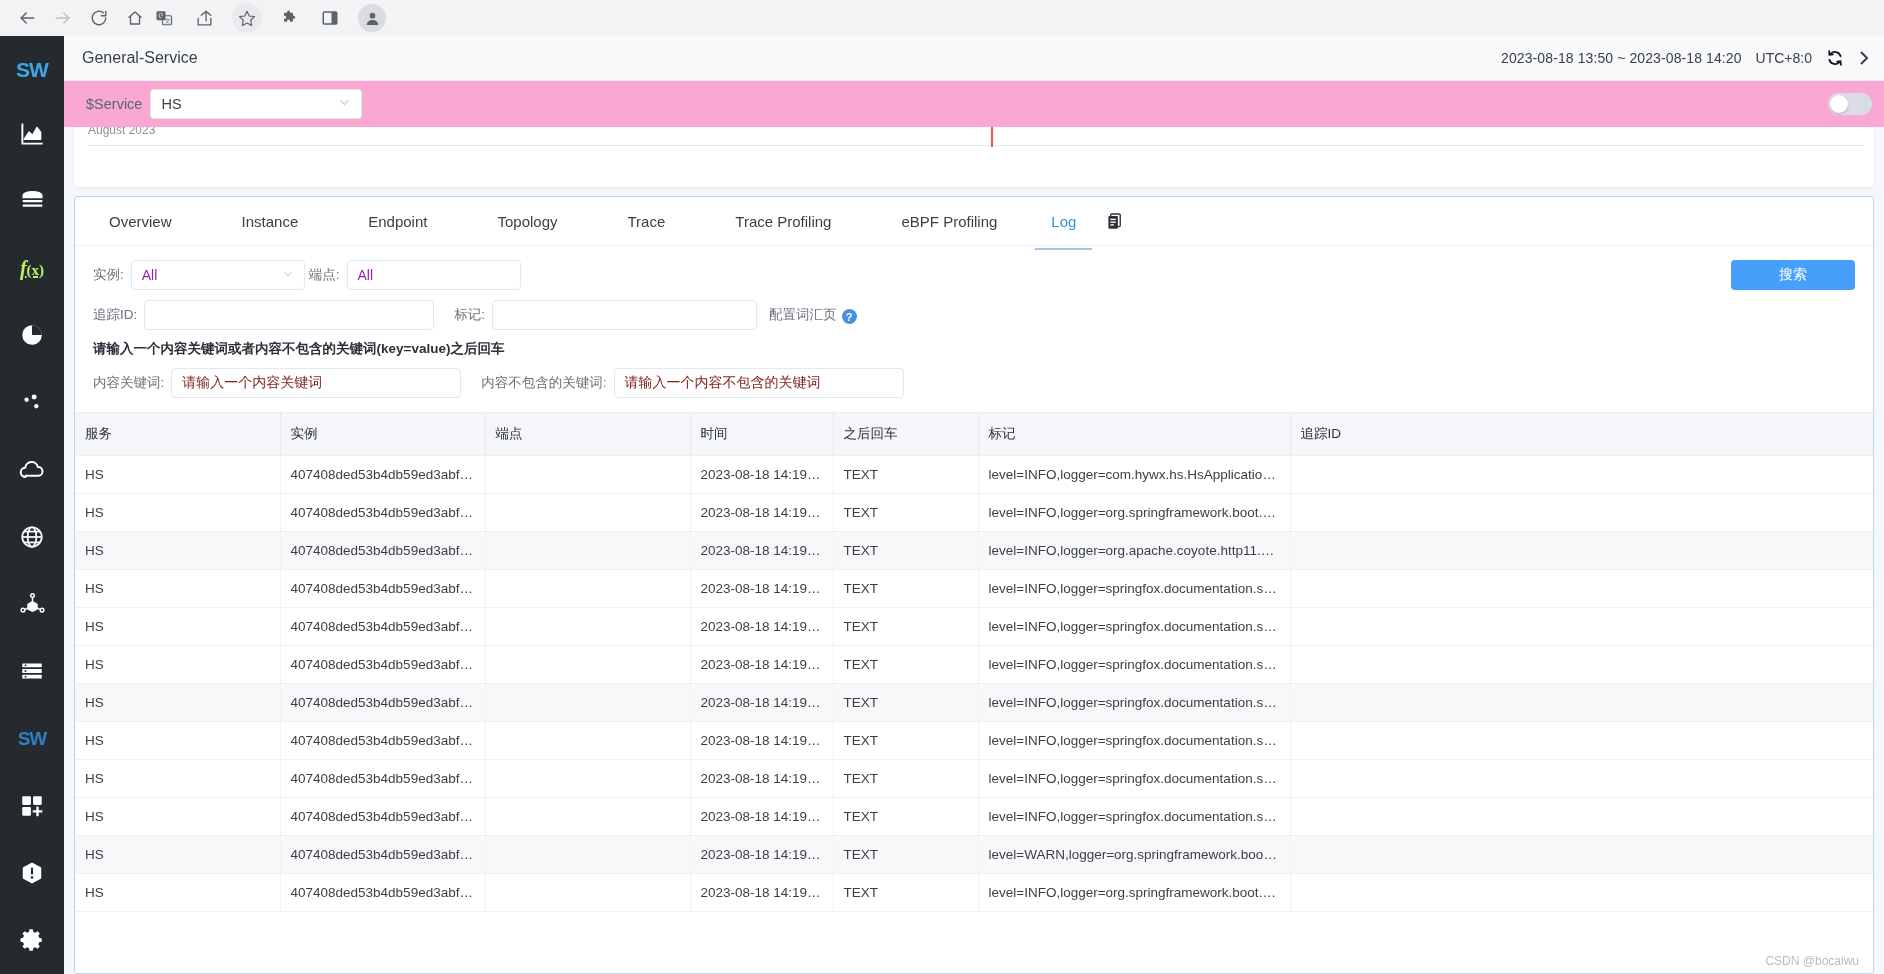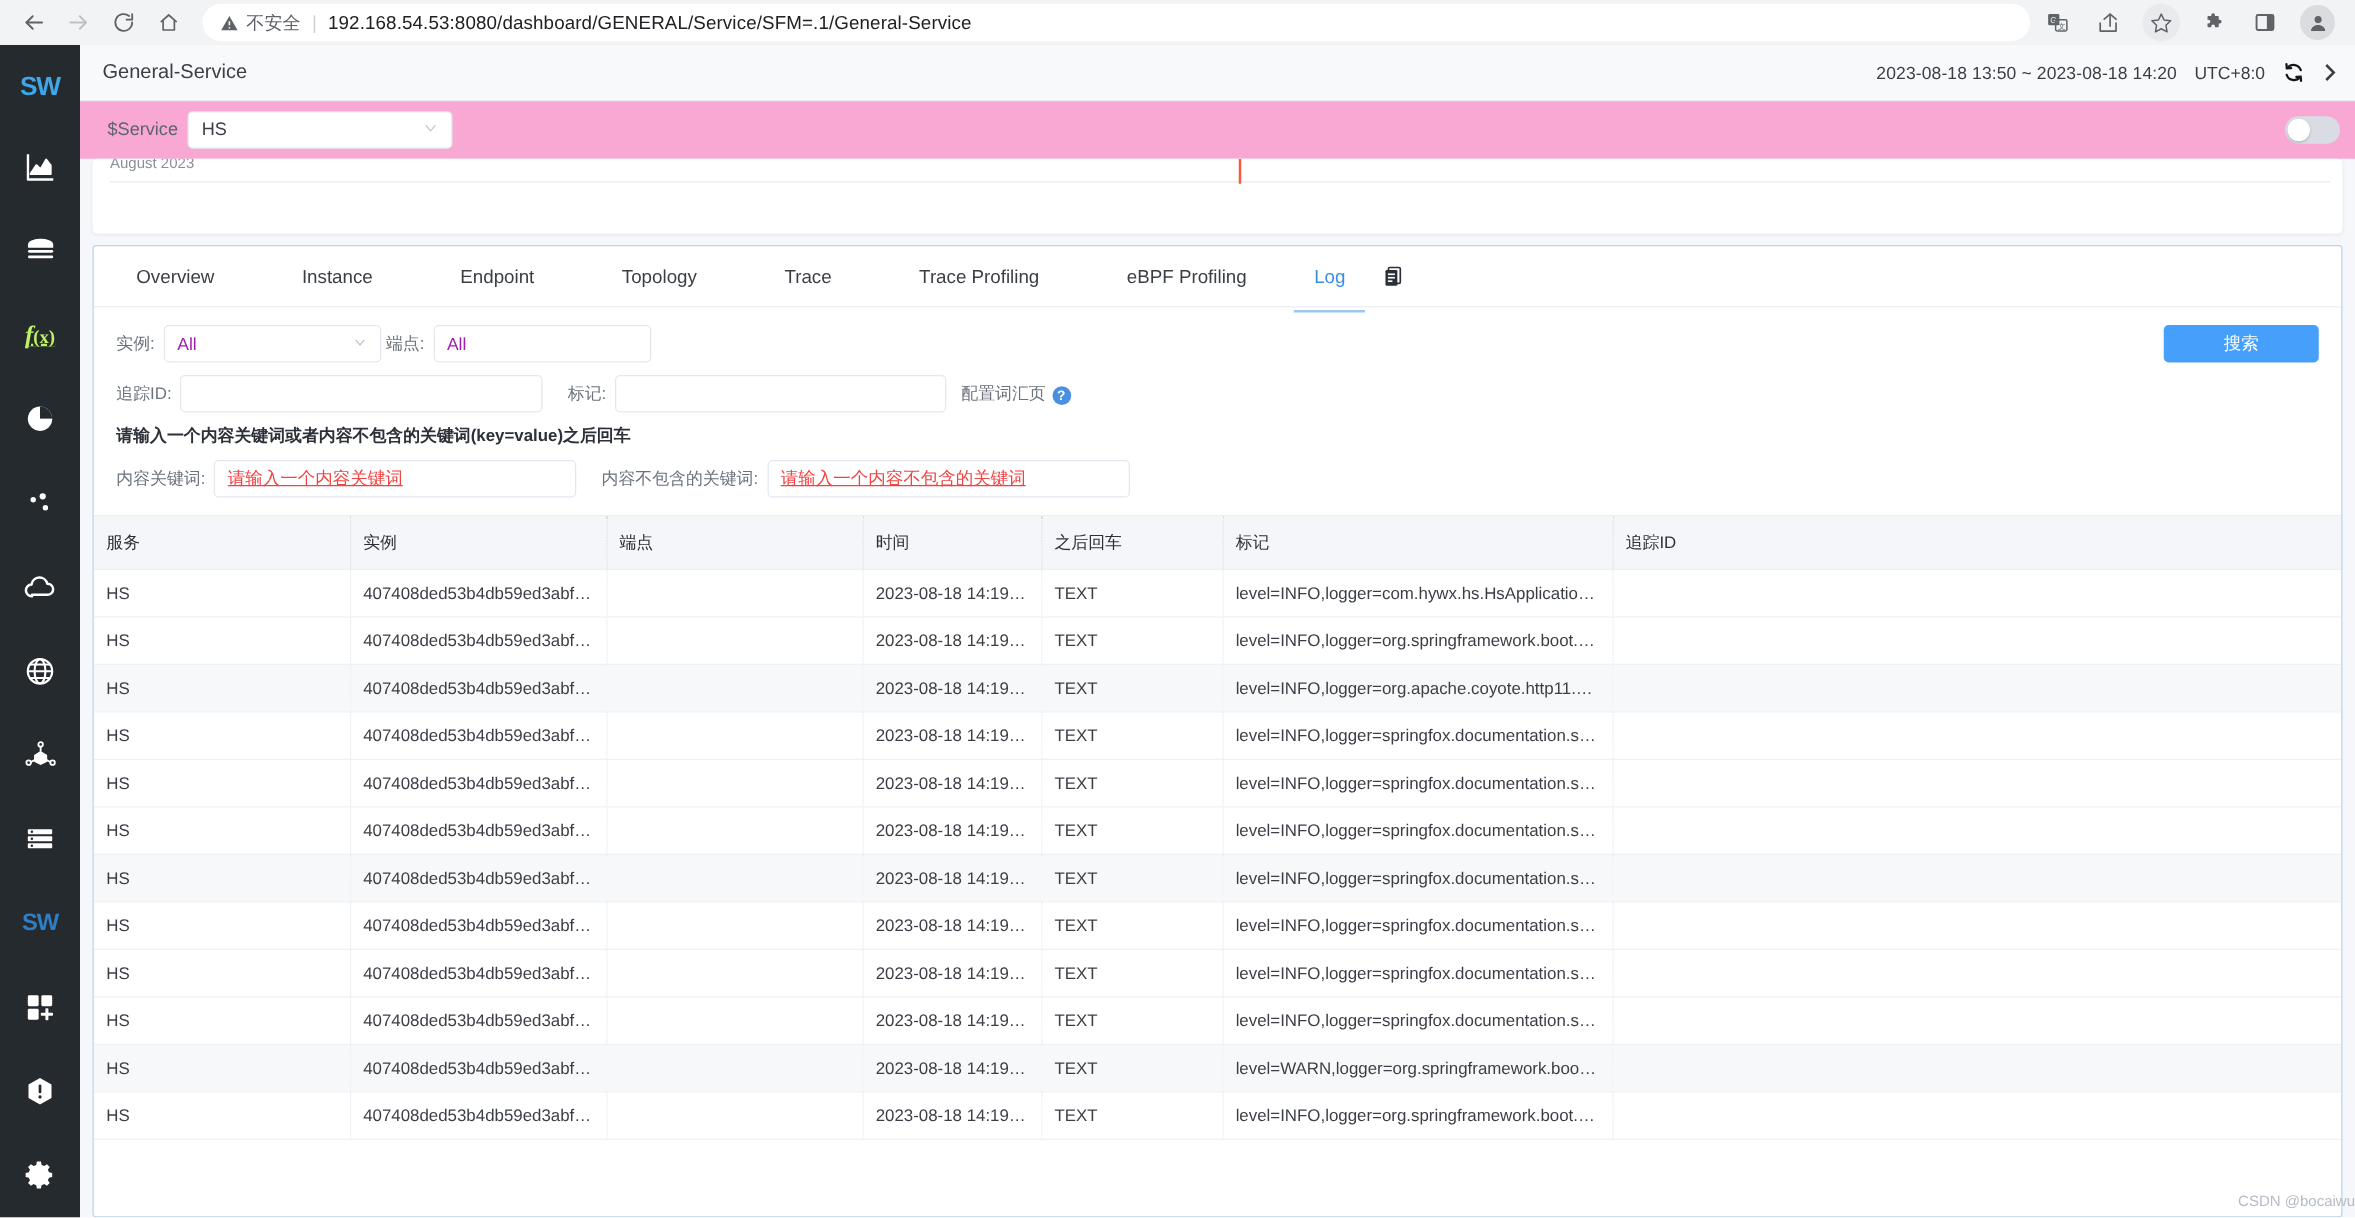--- a/index.html
+++ b/index.html
@@ -210,21 +210,21 @@
   .fctl {
     height: 30px;
     border: 1px solid #e3e8ef;
     border-radius: 4px;
     background: #fff;
     display: flex; align-items: center;
     padding: 0 10px;
     font-size: 14px;
     color: #a21caf;
   }
-  .fctl.ph { color: #ef4444; text-decoration: underline; }
+  .fctl.ph { color: #7f1d1d; }
   .fctl .chev { margin-left: auto; color: #c0c6cf; }
   .w-instance { width: 174px; }
   .w-endpoint { width: 174px; }
   .w-traceid  { width: 290px; }
   .w-tags     { width: 265px; }
   .w-kw       { width: 290px; }
   .w-exkw     { width: 290px; }
   .cfg-link { font-size: 13.5px; color: #6b727c; margin-left: 12px; display: flex; align-items: flex-end; gap: 5px; }
   .help-badge {
     width: 15px; height: 15px; border-radius: 50%;
@@ -280,21 +280,21 @@
   .c-time     { width: 143px; }
   .c-ctype    { width: 145px; }
   .c-tags     { width: 312px; }
   .c-traceid  { width: auto; }
 
   .table-wrap { overflow: hidden; height: calc(100% - 49px - 138px); }
 
   
   .watermark {
     position: absolute;
-    right: 0; bottom: 6px;
+    right: 25px; bottom: 6px;
     font-size: 12px;
     color: #b6bcc4;
   }
 </style>
 </head>
 <body>
 
 <div class="browser-bar">
   <div class="nav-btns">
     <div class="nav-btn">
@@ -316,30 +316,20 @@
         </svg>
     </div>
     <div class="nav-btn">
       <svg width="18" height="18" viewBox="0 0 24 24" fill="none" stroke="currentColor" stroke-width="1.8" stroke-linecap="round" stroke-linejoin="round">
           <path d="M4 11 12 4l8 7"></path>
           <path d="M6 10v10h12V10"></path>
         </svg>
     </div>
   </div>
 
-  <div class="omnibox">
-    <span class="warn-icon">
-      <svg width="15" height="15" viewBox="0 0 24 24" fill="currentColor">
-          <path d="M12 3 1.5 21h21L12 3zm0 13.8a1.1 1.1 0 1 1 0 2.2 1.1 1.1 0 0 1 0-2.2zm-1-7.3h2v5.3h-2V9.5z"></path>
-        </svg>
-    </span>
-    <span class="warn-text">不安全</span>
-    <span class="omni-sep">|</span>
-    <span class="omni-url">192.168.54.53:8080/dashboard/GENERAL/Service/SFM=.1/General-Service</span>
-  </div>
 
   <div class="toolbar-icons">
     <div class="tb-icon">
       <svg width="18" height="18" viewBox="0 0 24 24" fill="currentColor">
           <rect x="2" y="3" width="12" height="12" rx="1.5"></rect>
           <text x="4.4" y="12.4" font-size="9" fill="#f1f3f4" font-family="Liberation Sans, sans-serif">G</text>
           <rect x="10" y="9" width="12" height="12" rx="1.5" fill="none" stroke="currentColor" stroke-width="1.6"></rect>
           <text x="12.5" y="18.6" font-size="8" fill="currentColor" font-family="Liberation Sans, sans-serif">文</text>
         </svg>
     </div>

